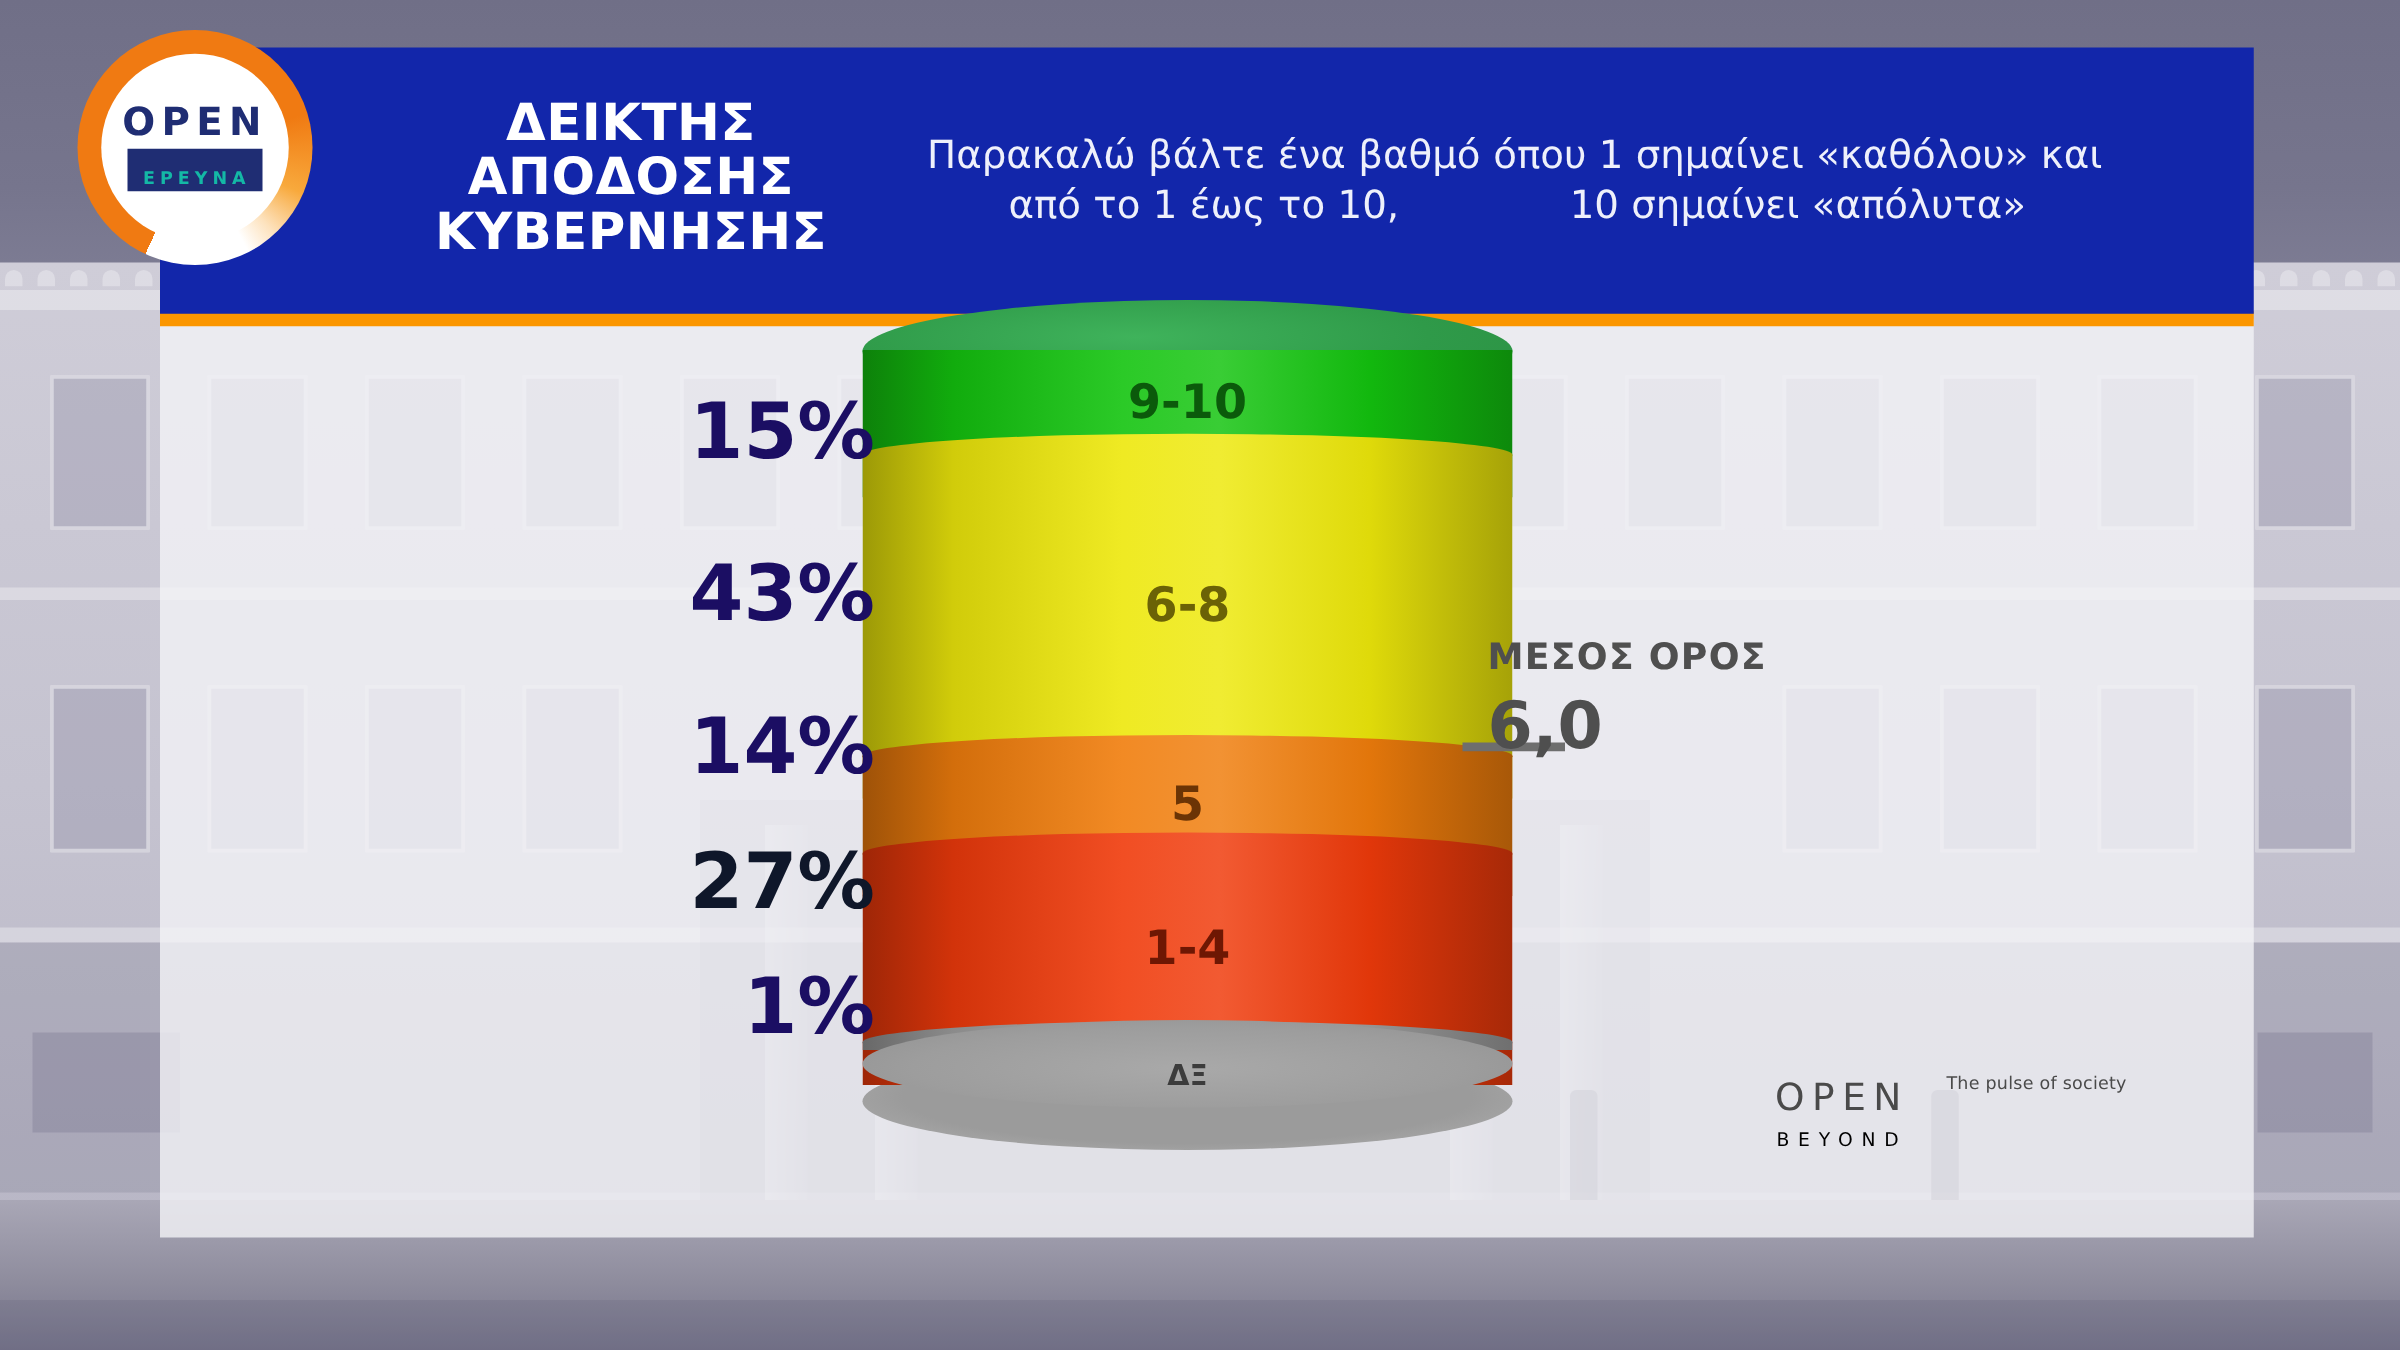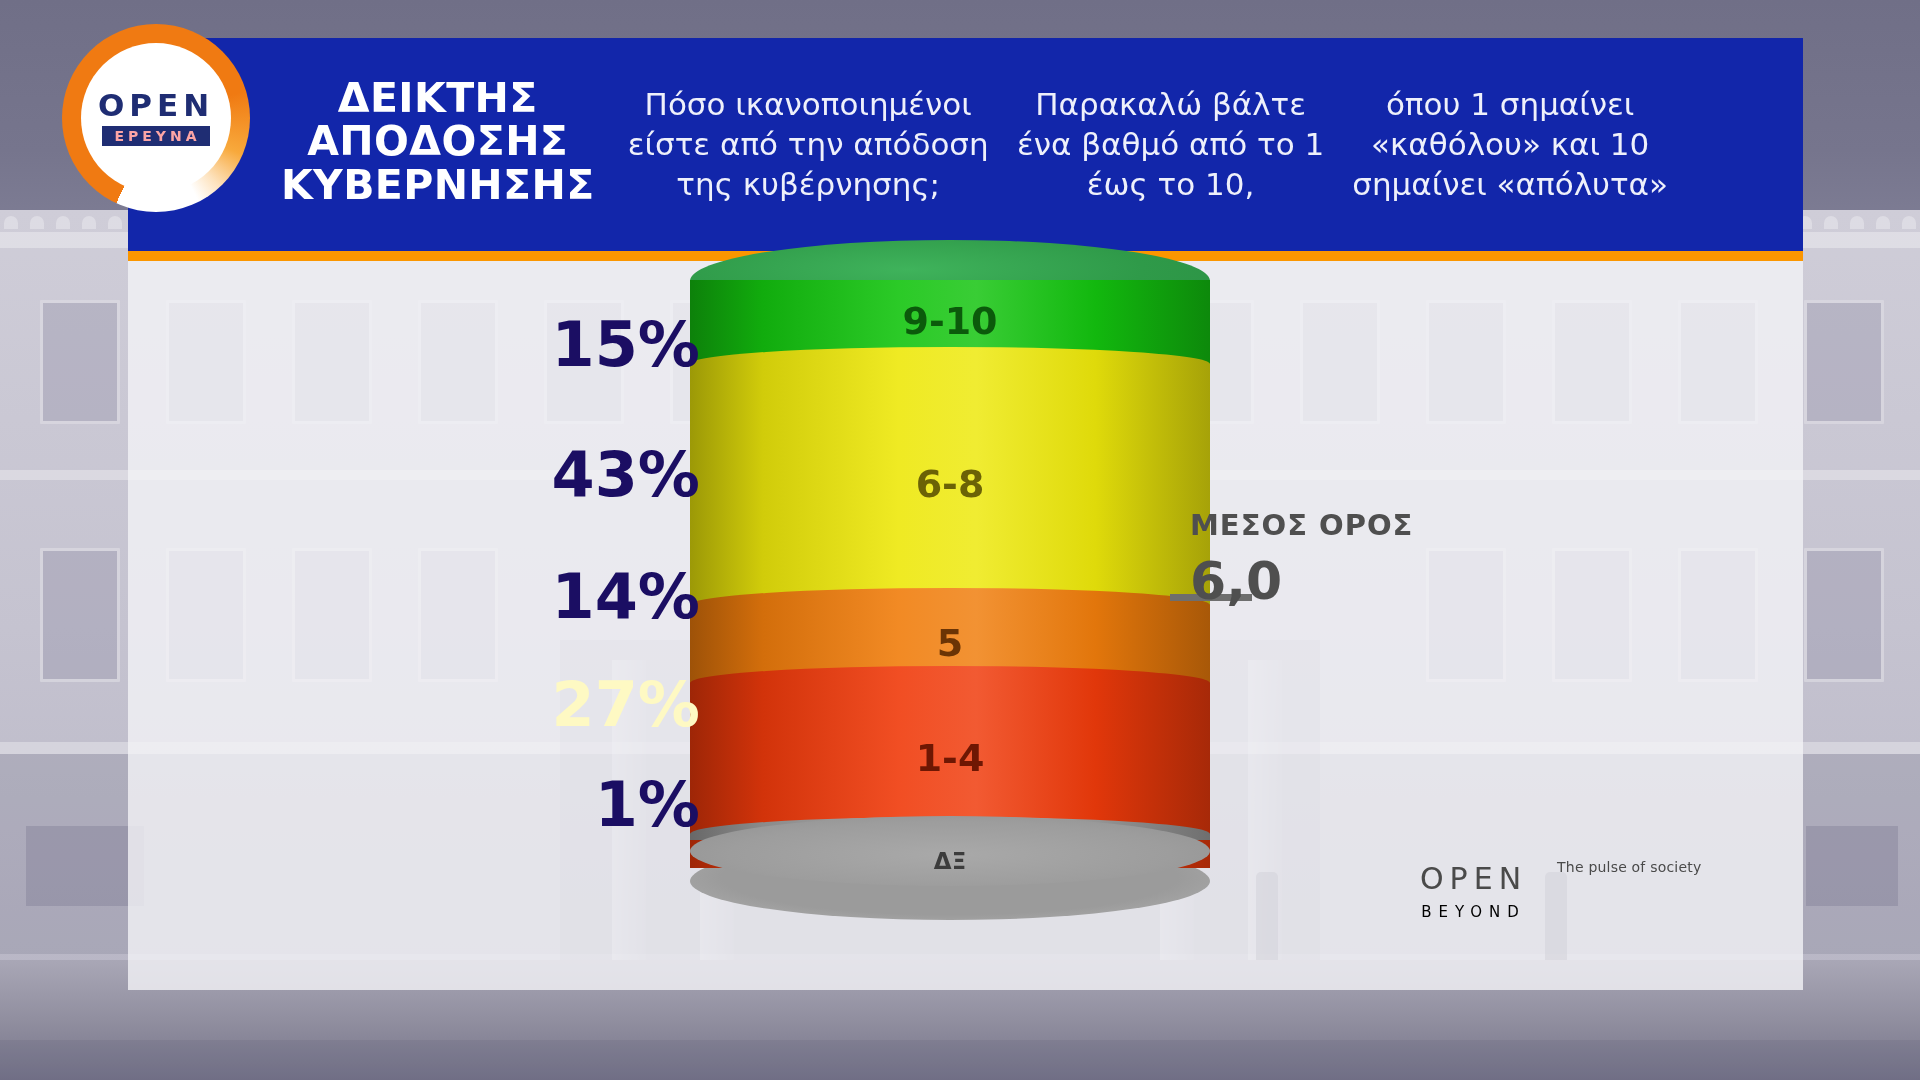--- a/index.html
+++ b/index.html
@@ -69,22 +69,22 @@
   #logo-disc{
     position:absolute;left:19px;top:19px;width:150px;height:150px;border-radius:50%;
     background:#ffffff;display:flex;flex-direction:column;
     align-items:center;justify-content:center;
   }
   #logo-open{
     font-size:31px;font-weight:600;letter-spacing:5px;color:#1f2d73;
     line-height:1;margin-bottom:5px;
   }
   #logo-badge{
-    background:#1f2d73;color:#fca5a5;font-size:14px;font-weight:bold;
-    letter-spacing:4px;padding:3px 9px 3px 12px;line-height:1;
+    background:#1f2d73;color:#14b8a6;font-size:14px;font-weight:bold;
+    letter-spacing:4px;padding:17px 9px 3px 12px;line-height:1;
   }
 
   
   #pct-column{
     position:absolute;left:430px;top:300px;width:270px;height:580px;
     display:flex;flex-direction:column;z-index:20;
   }
   .pct-row{
     display:flex;align-items:center;justify-content:flex-end;
     color:#1b0e63;font-weight:bold;font-size:62px;line-height:1;
@@ -280,38 +280,37 @@
   <div class="bg-ped" style="left:1806px;top:826px;width:92px;height:80px;"></div>
   <div class="bg-shade" style="left:0;top:1040px;width:1920px;height:40px;"></div>
 </div>
 
 <div id="panel"></div>
 <div id="panel-orange-rule"></div>
 
 <div id="header-bar"></div>
 <div id="header-inner">
   <div id="header-title">ΔΕΙΚΤΗΣ ΑΠΟΔΟΣΗΣ ΚΥΒΕΡΝΗΣΗΣ</div>
-  <div class="header-sub">Πόσο ικανοποιημένοι είστε από την απόδοση της κυβέρνησης;</div>
   <div class="header-sub">Παρακαλώ βάλτε ένα βαθμό από το 1 έως το 10,</div>
   <div class="header-sub">όπου 1 σημαίνει «καθόλου» και 10 σημαίνει «απόλυτα»</div>
 </div>
 
 <div id="brand-logo">
   <div id="logo-ring"></div>
   <div id="logo-disc">
     <div id="logo-open">OPEN</div>
     <div id="logo-badge">ΕΡΕΥΝΑ</div>
   </div>
 </div>
 
 <div id="pct-column">
     <div class="pct-row" style="position: absolute; left: 0px; top: 10px; width: 270px; height: 70px; font-size: 62px; color: rgb(27, 14, 99);">15%</div>
     <div class="pct-row" style="position: absolute; left: 0px; top: 140px; width: 270px; height: 70px; font-size: 62px; color: rgb(27, 14, 99);">43%</div>
     <div class="pct-row" style="position: absolute; left: 0px; top: 262px; width: 270px; height: 70px; font-size: 62px; color: rgb(27, 14, 99);">14%</div>
-    <div class="pct-row" style="position: absolute; left: 0px; top: 370px; width: 270px; height: 70px; font-size: 62px; color: #fef9c3;">27%</div>
+    <div class="pct-row" style="position: absolute; left: 0px; top: 370px; width: 270px; height: 70px; font-size: 62px; color: #0f172a;">27%</div>
     <div class="pct-row" style="position: absolute; left: 0px; top: 470px; width: 270px; height: 70px; font-size: 62px; color: rgb(27, 14, 99);">1%</div>
   </div>
 
 <div id="cylinder">
   <div id="cyl-shadow-base"></div>
   <div id="cyl-body">
       <div id="cyl-top-cap" style="background: radial-gradient(at 42% 36%, rgb(63, 179, 91) 0%, rgb(47, 154, 73) 55%, rgb(42, 142, 66) 100%);"></div>
       <div class="seg" style="top: 0px; height: 118px;">
         <div class="seg-face" style="background: linear-gradient(90deg, rgb(13, 129, 10) 0%, rgb(17, 172, 13) 14%, rgb(43, 202, 39) 40%, rgb(57, 205, 53) 55%, rgb(18, 184, 14) 78%, rgb(13, 137, 11) 100%);"></div>
       </div>

